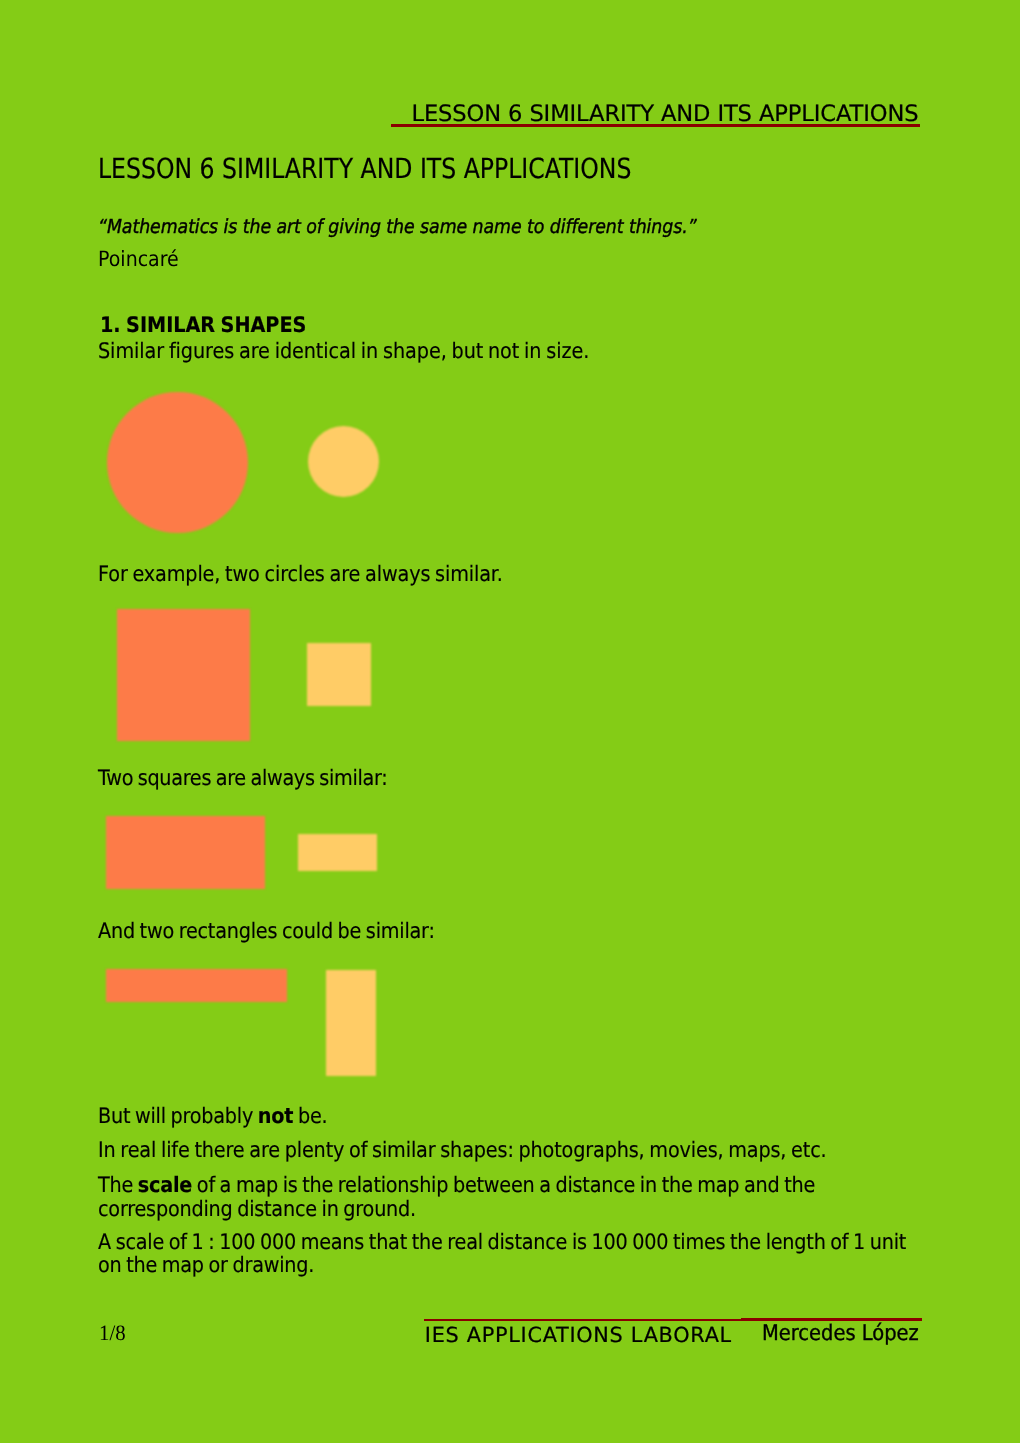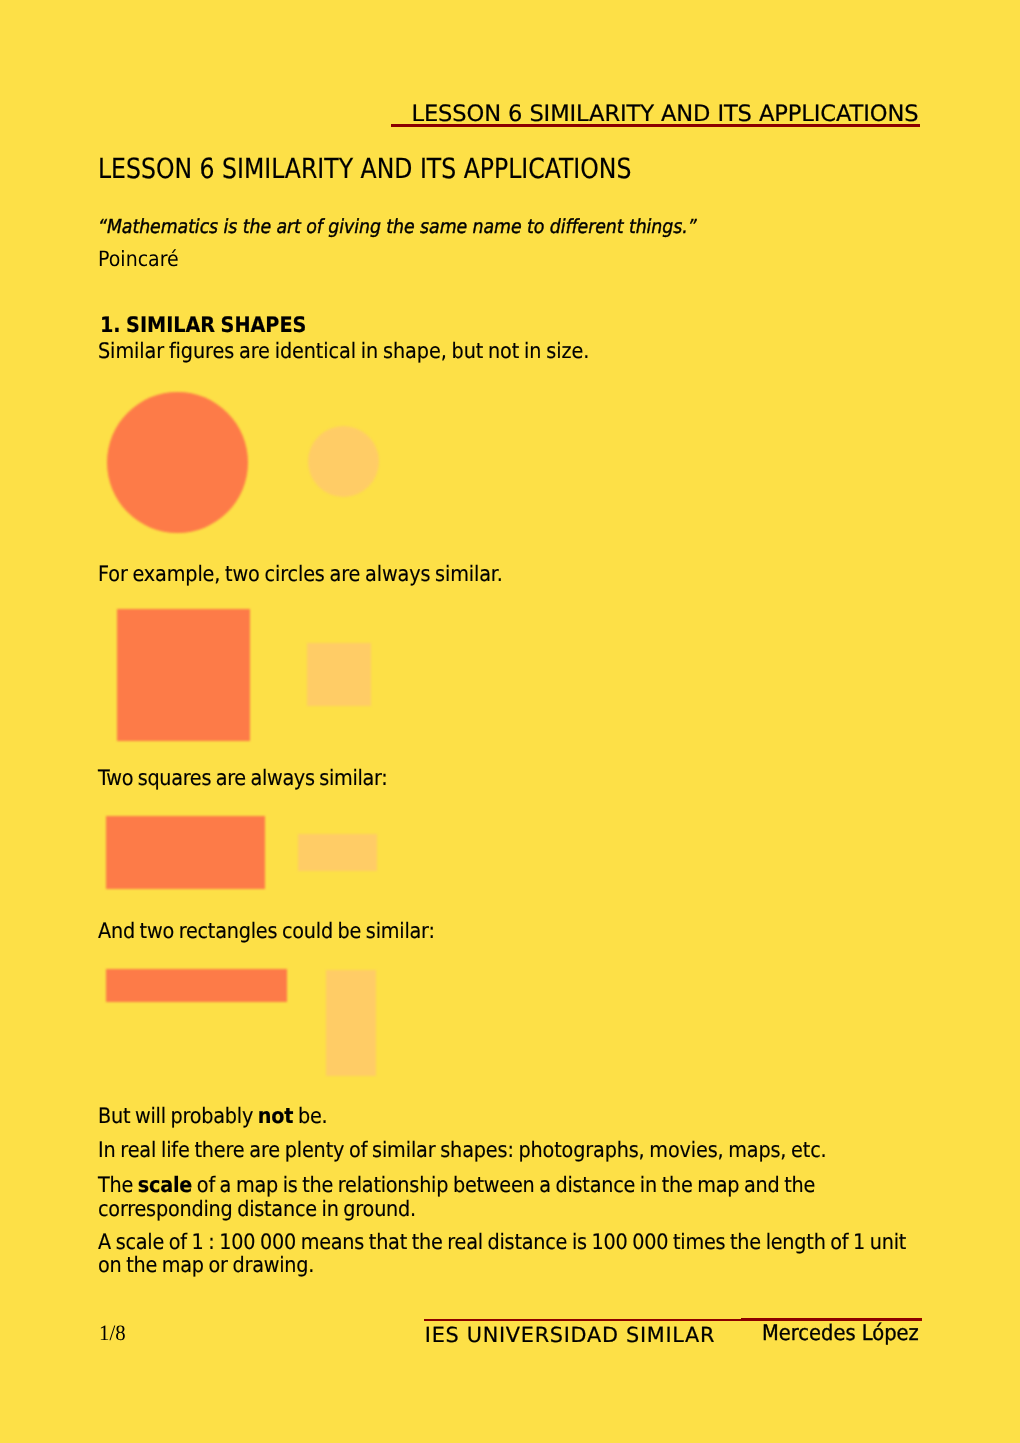--- a/index.html
+++ b/index.html
@@ -4,21 +4,21 @@
 <title>LESSON 6 SIMILARITY AND ITS APPLICATIONS</title>
 <style>
   html, body { margin:0; padding:0; }
   body {
     width:1020px; height:1443px; background:#ffffff; color:#000000;
     font-family:"DejaVu Sans", sans-serif;
     -webkit-font-smoothing:antialiased;
     overflow:hidden;
   }
   .page {
-    position:relative; width:1020px; height:1443px; background:#fde047;
+    position:relative; width:1020px; height:1443px; background:#84cc16;
     text-rendering:geometricPrecision;
   }
 
   
   .doc-header {
     position:absolute; left:411.5px; top:102.4px;
     font-size:22.6px; line-height:24px; letter-spacing:-0.12px;
     white-space:nowrap; -webkit-text-stroke:0.22px #000;
   }
   .doc-header-rule {
@@ -141,16 +141,16 @@
 
   <div class="para" style="top:1138.8px;letter-spacing:-0.167px">In real life there are plenty of similar shapes: photographs, movies, maps, etc.</div>
 
   <div class="para" style="top:1174px"><span>The </span><b>scale</b><span> of a map is the relationship between a distance in the map and the corresponding distance in ground.</span></div>
 
   <div class="para" style="top:1230.6px">A scale of 1 : 100 000 means that the real distance is 100 000 times the length of 1 unit on the map or drawing.</div>
 
   <div class="foot-rule" style="left: 424px; top: 1318.6px; width: 317px; height: 2.5px; background: rgb(139, 0, 0);"></div>
   <div class="foot-rule-2" style="left: 741px; top: 1317.8px; width: 181px; height: 3.3px; background: rgb(139, 0, 0);"></div>
   <div class="foot-page">1/8</div>
-  <div class="foot-org">IES UNIVERSIDAD SIMILAR</div>
+  <div class="foot-org">IES APPLICATIONS LABORAL</div>
   <div class="foot-author">Mercedes López</div>
 
 </div>
 
 </body></html>

